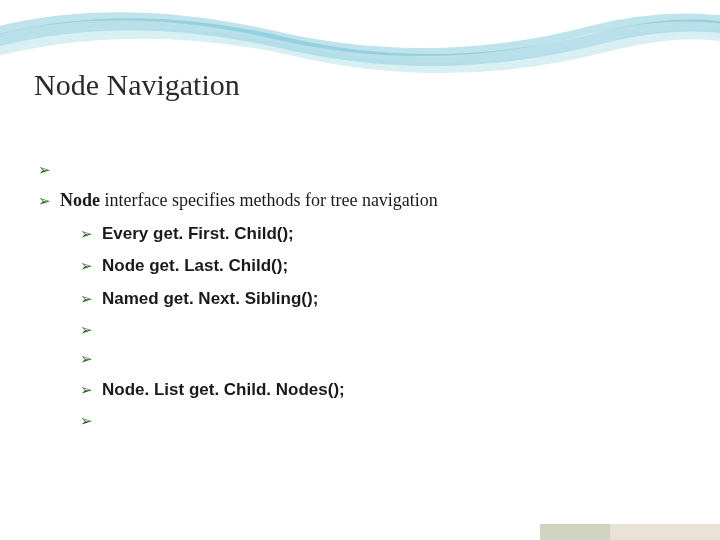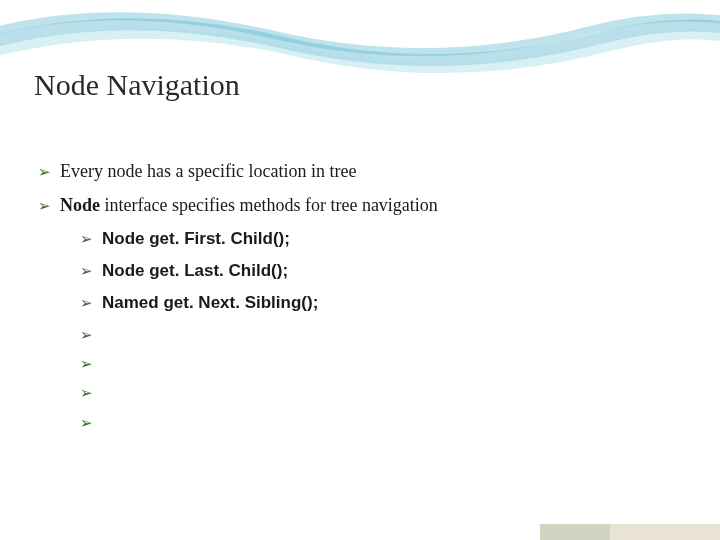--- a/index.html
+++ b/index.html
@@ -80,51 +80,51 @@
   <path d="M -20 55 Q 130 15 290 50 Q 450 88 610 46 Q 690 26 740 40" stroke="#a8dce6" stroke-width="10" fill="none" opacity="0.45"></path>
   <path d="M -20 35 Q 110 -2 270 34 Q 430 72 590 30 Q 670 10 740 22" stroke="#5fb8cc" stroke-width="8" fill="none" opacity="0.4"></path>
 </svg>
 
 <div class="title">Node Navigation</div>
 
 <div class="content">
 
   <div class="bullet-row">
     <span class="arrow">➢</span>
-    <span class="txt">Every node has a specific location in tree</span>
   </div>
 
   <div class="bullet-row">
     <span class="arrow">➢</span>
     <span class="txt">
       <span class="bold">Node</span><span> interface specifies methods for tree navigation</span>
     </span>
   </div>
 
   <div id="sublist">
       <div class="bullet-row sub">
         <span class="arrow">➢</span>
-        <span class="sans-bold">Node get. First. Child();</span>
+        <span class="sans-bold">Every get. First. Child();</span>
       </div>
       <div class="bullet-row sub">
         <span class="arrow">➢</span>
         <span class="sans-bold">Node get. Last. Child();</span>
       </div>
       <div class="bullet-row sub">
         <span class="arrow">➢</span>
         <span class="sans-bold">Named get. Next. Sibling();</span>
       </div>
       <div class="bullet-row sub">
         <span class="arrow">➢</span>
       </div>
       <div class="bullet-row sub">
         <span class="arrow">➢</span>
       </div>
       <div class="bullet-row sub">
         <span class="arrow">➢</span>
+        <span class="sans-bold">Node. List get. Child. Nodes();</span>
       </div>
       <div class="bullet-row sub">
         <span class="arrow">➢</span>
       </div>
     </div>
 
 </div>
 
 <svg class="bottom-decoration" viewBox="0 0 720 30" preserveAspectRatio="none">
   <rect x="540" y="14" width="180" height="16" fill="#d8d0b8" opacity="0.6"></rect>

